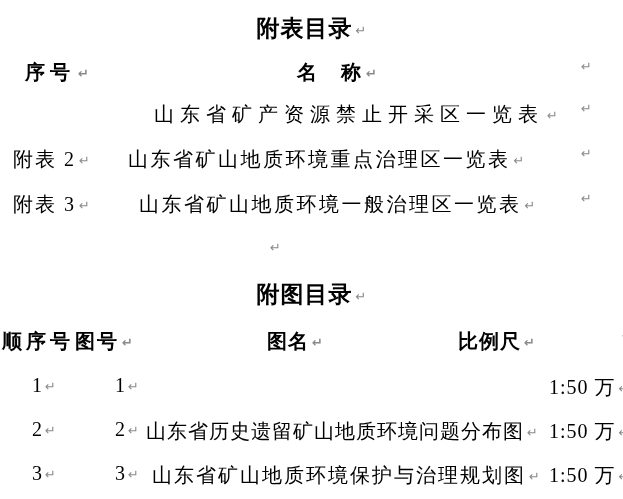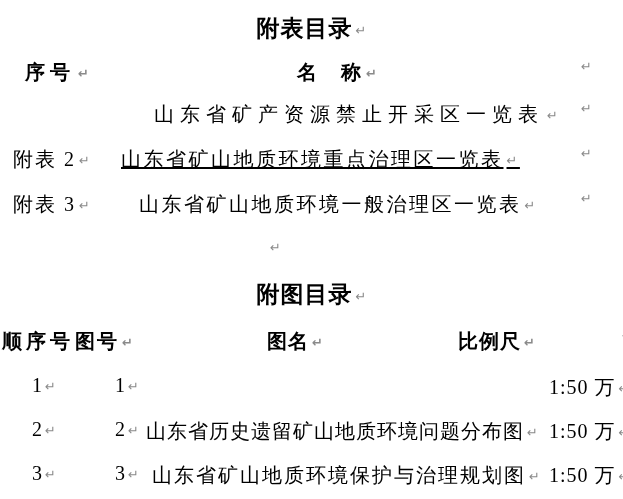--- a/index.html
+++ b/index.html
@@ -20,21 +20,21 @@
     font-family:"DejaVu Sans", sans-serif;
     margin-left:3px; vertical-align:1px;
   }
   
   .s1-head   { top:59px; }
   .s1-col-no { left:25px; letter-spacing:5px; }
   .s1-col-nm { left:297px; letter-spacing:2px; }
   .s1-r1 { top:101px; } .s1-r2 { top:146px; } .s1-r3 { top:191px;padding-left:34px; }
   .s1-rowno  { left:13px; letter-spacing:2px; }
   .cap-r1 { left:154px; letter-spacing:6px; }
-  .cap-r2 { left:121px; letter-spacing:2.5px;text-decoration:underline; }
+  .cap-r2 { left:128px; letter-spacing:2.5px; }
   .cap-r3 { left:139px; letter-spacing:2.5px; }
   .edge-mark-s1 { left:578px; }
   .gap-line { top:240px; }
   .gap-mark { left:267px; }
   
   .t1 { top:13px; } .t2 { top:279px; }
   .s2-head    { top:328px; }
   .s2-col-seq { left:2px;   letter-spacing:4px; }
   .s2-col-fig { left:75px;  letter-spacing:2px; }
   .s2-col-nm  { left:267px; letter-spacing:1px; }

